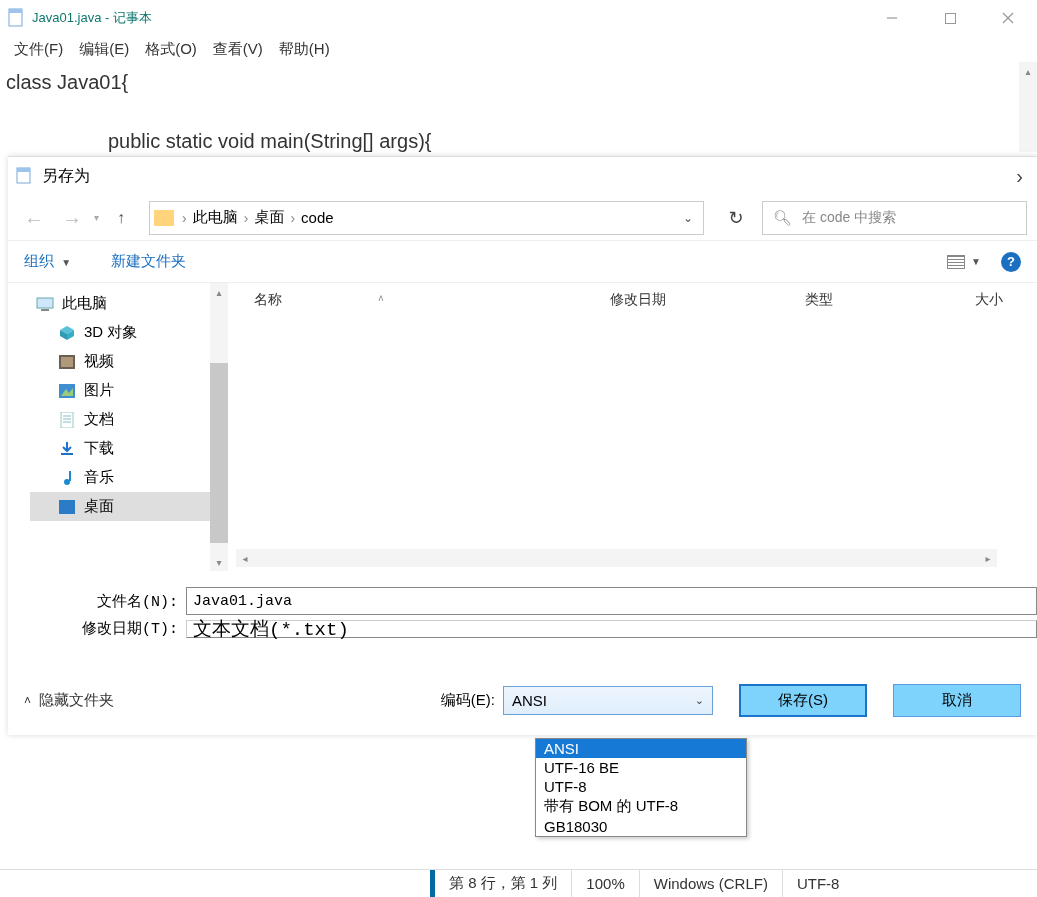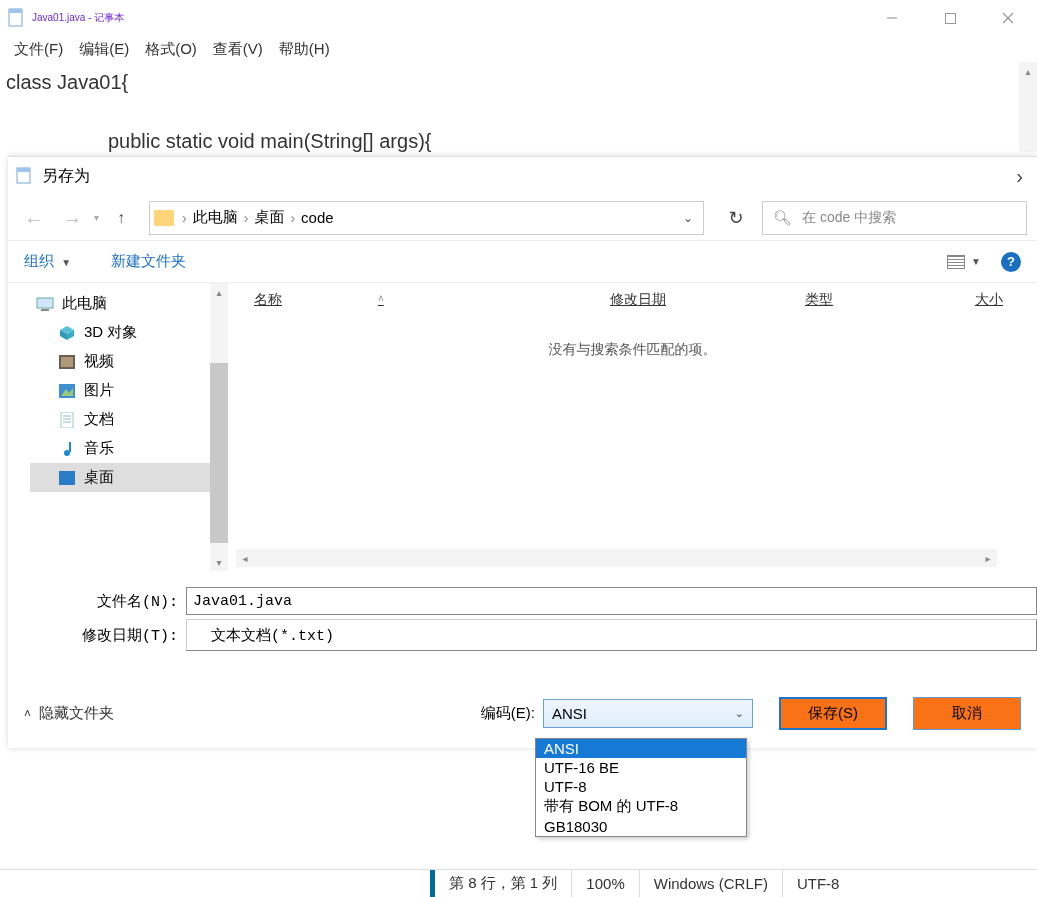--- a/index.html
+++ b/index.html
@@ -1,21 +1,21 @@
 <!DOCTYPE html>
 <html><head>
 <meta charset="utf-8">
 <style>
 * { box-sizing: border-box; margin: 0; padding: 0; }
 body { font-family: "Microsoft YaHei", "Segoe UI", sans-serif; font-size: 14px; background: #fff; width: 1037px; height: 897px; overflow: hidden; position: relative; color: #000; }
 
 
 .np-titlebar { height: 36px; display: flex; align-items: center; padding: 0 0 0 8px; }
 .np-titlebar .icon { width: 16px; height: 20px; margin-right: 8px; }
-.np-title { font-size: 10px; color: #6d28d9; }
+.np-title { font-size: 13px; color: #0f766e; }
 .np-controls { margin-left: auto; display: flex; }
 .np-controls .ctl { width: 58px; height: 36px; display: flex; align-items: center; justify-content: center; color: #999; font-size: 14px; }
 .np-controls .ctl svg { stroke: #999; }
 .np-controls .sq { width:11px; height:11px; border:1px solid #999; }
 .np-menu { height: 26px; display: flex; align-items: center; padding: 0 6px; gap: 0; font-size: 15px; color: #333; }
 .np-menu span { padding: 2px 8px; }
 .np-body { padding: 6px 6px; font-size: 20px; color: #333; line-height: 1.45; font-family: "Microsoft YaHei", Arial, sans-serif; }
 .np-body .line1 { }
 .np-body .line2 { padding-left: 102px; margin-top: 30px; }
 
@@ -50,46 +50,46 @@
 
 .sa-main { display:flex; height: 288px; }
 .sa-tree { width: 220px; position:relative; overflow:hidden; }
 .sa-tree .scroll { position:absolute; right:0; top:0; width:18px; height:100%; background:#f4f4f4; }
 .sa-tree .scroll .thumb { position:absolute; right:0; width:18px; background:#c8c8c8; }
 .sa-tree ul { list-style:none; padding: 6px 0 0 22px; }
 .sa-tree li { display:flex; align-items:center; gap:8px; padding: 5px 6px; font-size:15px; }
 .sa-tree li.sel { background:#dedede; }
 .sa-tree .ico { width:18px; height:16px; display:inline-flex; align-items:center; justify-content:center; }
 .sa-content { flex:1; position:relative; }
-.sa-headers { height:34px; display:flex; align-items:center; color:#333; font-size:14px; border-bottom:0;text-decoration:underline; }
+.sa-headers { height:34px; display:flex; align-items:center; color:#333; font-size:14px; border-bottom:0; }
 .sa-headers .h { padding: 0 12px; }
 .sa-headers .h.name { width: 370px; padding-left:26px;}
 .sa-headers .h.date { width: 195px; }
 .sa-headers .h.type { width: 170px; }
 .sa-headers .h.size { }
 .sa-headers .sortic { margin-left: 96px; color:#888; font-size:10px; vertical-align:2px;}
 .sa-empty { text-align:center; color:#555; font-size:14px; margin-top: 24px; }
 .sa-content .hscroll { position:absolute; left:8px; right:40px; bottom:4px; height:18px; background:#f4f4f4; }
 .sa-content .hscroll .lbtn, .sa-content .hscroll .rbtn { position:absolute; top:0; width:18px; height:18px; color:#888; font-size:10px; display:flex; align-items:center; justify-content:center;}
 .sa-content .hscroll .lbtn { left:0; } .sa-content .hscroll .rbtn { right:0; }
 
 .sa-fields { padding: 14px 0 4px 0; }
 .sa-fields .row { display:flex; align-items:center; padding: 2px 0; font-family: Liberation Mono, monospace; }
 .sa-fields .lab { width: 178px; text-align:right; padding-right: 8px; font-size:15px; }
 .sa-fields .inp { flex:1; border:1px solid #888; height:28px; padding:0 6px; font-size:15px; display:flex; align-items:center; }
-.sa-fields .sel { flex:1; border:1px solid #888; border-top-color:#ccc; border-left-color:#ccc; height:32px; padding:0 24px; font-size:15px; display:flex; align-items:center; }
+.sa-fields .sel { flex:1; border:1px solid #888; border-top-color:#ccc; border-left-color:#ccc; height:18px; padding:0 6px; font-size:19px; display:flex; align-items:center; }
 
 .sa-bottom { display:flex; align-items:center; padding: 40px 16px 18px 16px; position:relative; }
 .sa-bottom .hide { display:flex; align-items:center; gap:8px; font-size:15px; color:#333; }
 .sa-bottom .hide .chv { font-size:12px; }
 .sa-bottom .enc-wrap { margin-left:auto; display:flex; align-items:center; gap: 8px; }
 .sa-bottom .enc-lab { font-size:15px; }
 .sa-bottom .enc-sel { width: 210px; height:29px; border:1px solid #6aa1d9; background:linear-gradient(#eef5fd,#dfeefc); display:flex; align-items:center; padding:0 8px; font-size:15px; position:relative; }
 .sa-bottom .enc-sel .chv { margin-left:auto; font-size:11px; color:#444; }
-.sa-bottom .btn { width:108px; height:33px; border:1px solid #5a9be0; background:#f97316; font-size:15px; margin-left: 26px; display:flex; align-items:center; justify-content:center; }
+.sa-bottom .btn { width:128px; height:33px; border:1px solid #5a9be0; background:#7dd3fc; font-size:15px; margin-left: 26px; display:flex; align-items:center; justify-content:center; }
 .sa-bottom .btn.primary { border:2px solid #1b73cc; }
 
 .enc-dd { position:absolute; left: 535px; top: 738px; width: 212px; border:1px solid #888; background:#fff; z-index: 50; font-size:15px; box-shadow: 2px 2px 4px rgba(0,0,0,0.2); }
 .enc-dd .opt { padding: 1px 8px; }
 .enc-dd .opt.sel { background:#1679d6; color:#fff; }
 
 
 .np-status { position:absolute; left:0; right:0; bottom:0; height:28px; border-top:1px solid #ddd; display:flex; align-items:center; font-size:15px; color:#333; }
 .np-status .cell { padding: 0 14px; border-left:1px solid #ddd; height:100%; display:flex; align-items:center; }
 .np-status .cell.first { margin-left:430px; border-left:5px solid #0369a1; }
@@ -237,20 +237,29 @@
                 <rect x="1" y="0" width="12" height="16" fill="#fff" stroke="#9cb"></rect>
                 <line x1="3" y1="4" x2="11" y2="4" stroke="#8bc"></line>
                 <line x1="3" y1="7" x2="11" y2="7" stroke="#8bc"></line>
                 <line x1="3" y1="10" x2="11" y2="10" stroke="#8bc"></line>
               </svg>
             </span>
             <span>文档</span>
           </li>
         <li style="padding-left:28px">
             <span class="ico">
+              <svg width="16" height="16">
+                <path d="M8 1 L8 9 M4 6 L8 10 L12 6" stroke="#1b73cc" stroke-width="2" fill="none"></path>
+                <line x1="2" y1="13" x2="14" y2="13" stroke="#1b73cc" stroke-width="2"></line>
+              </svg>
+            </span>
+            <span>下载</span>
+          </li>
+        <li style="padding-left:28px">
+            <span class="ico">
               <svg width="14" height="16">
                 <path d="M10 1 L10 11" stroke="#1b8ad0" stroke-width="2"></path>
                 <circle cx="7" cy="12" r="3" fill="#1b8ad0"></circle>
               </svg>
             </span>
             <span>音乐</span>
           </li>
         <li class="sel" style="padding-left:28px">
             <span class="ico">
               <svg width="16" height="14">
@@ -267,21 +276,20 @@
       </div>
     </div>
 
     <div class="sa-content">
       <div class="sa-headers">
         <div class="h name"><span>名称</span><span class="sortic">˄</span></div>
         <div class="h date">修改日期</div>
         <div class="h type">类型</div>
         <div class="h size">大小</div>
       </div>
-      <div class="sa-empty">没有与搜索条件匹配的项。</div>
       <div class="hscroll">
         <div class="lbtn">◂</div>
         <div class="rbtn">▸</div>
       </div>
     </div>
   </div>
 
   <div class="sa-fields">
     <div class="row">
       <div class="lab">文件名(N):</div>

